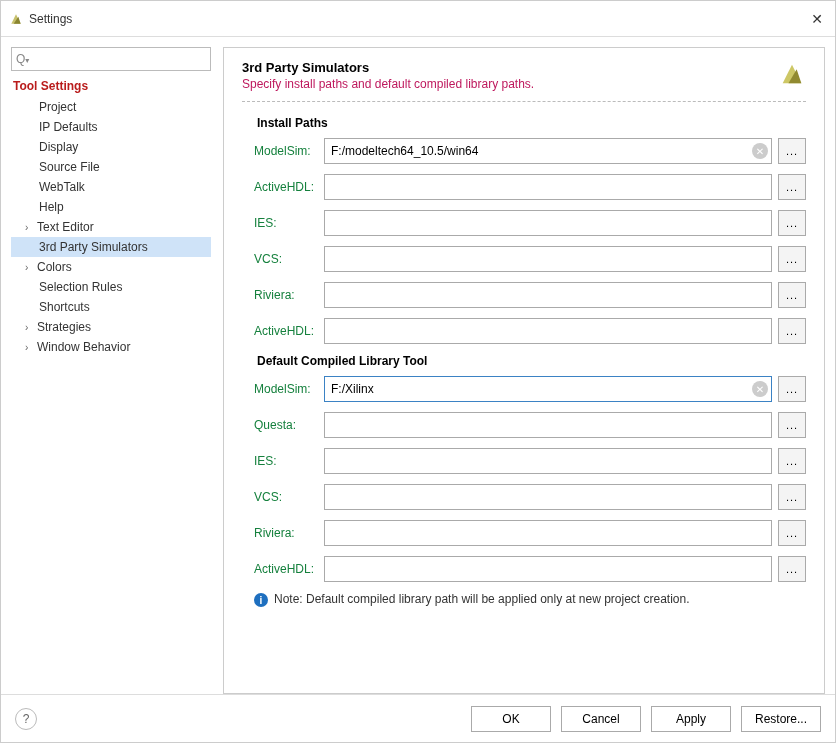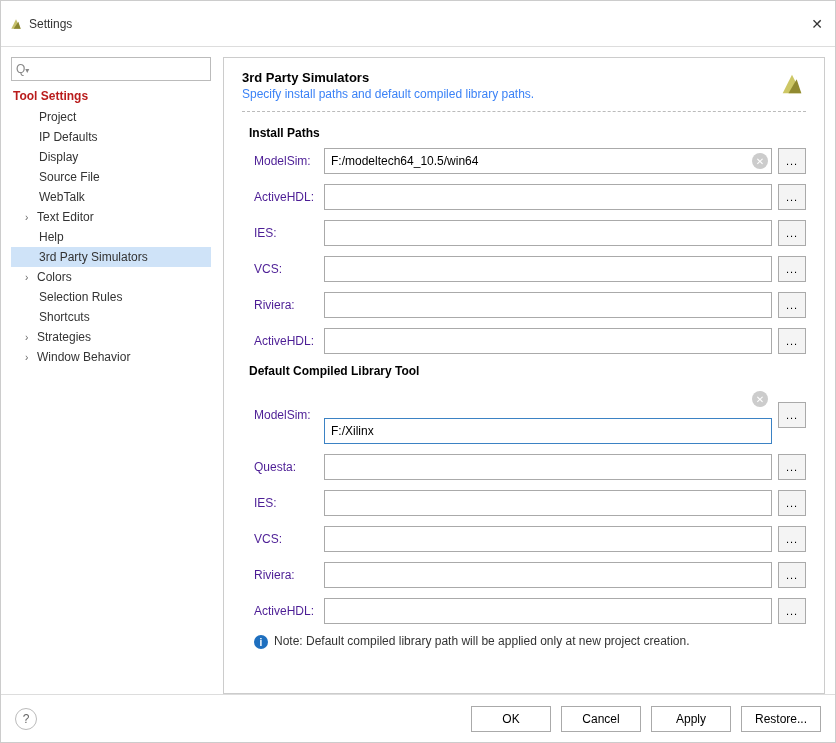--- a/index.html
+++ b/index.html
@@ -1,44 +1,44 @@
 <!DOCTYPE html>
 <html><head>
 <meta charset="utf-8">
 <style>
 * { box-sizing: border-box; margin: 0; padding: 0; font-family: "Segoe UI", Tahoma, sans-serif; font-size: 12px; }
 body { background: #fff; width: 836px; height: 743px; display: flex; flex-direction: column; border: 1px solid #ccc; }
-.titlebar { height: 46px; display: flex; align-items: center; padding: 0 8px; border-bottom: 1px solid #ddd; }
+.titlebar { height: 36px; display: flex; align-items: center; padding: 0 8px; border-bottom: 1px solid #ddd; }
 .titlebar .app-icon { width: 14px; height: 14px; margin-right: 6px; }
 .titlebar .title { flex: 1; font-size: 12px; color: #333; }
 .titlebar .close { font-size: 14px; color: #333; cursor: pointer; padding: 0 4px; }
 .main { flex: 1; display: flex; padding: 10px 10px 0 10px; gap: 12px; overflow: hidden; }
 .sidebar { width: 200px; display: flex; flex-direction: column; }
 .searchbox { position: relative; border: 1px solid #bbb; height: 24px; display: flex; align-items: center; padding: 0 4px; margin-bottom: 4px; }
 .searchbox input { border: none; outline: none; flex: 1; font-size: 12px; padding-left: 18px; }
 .searchbox .qicon { position: absolute; left: 4px; top: 4px; width: 14px; height: 14px; color: #888; }
 .tree { flex: 1; overflow: auto; }
 .tree-heading { font-weight: bold; padding: 4px 2px; color: #b91c1c; }
 .tree-item { padding: 3px 4px 3px 28px; color: #333; cursor: pointer; white-space: nowrap; }
 .tree-item.expandable { padding-left: 14px; }
 .tree-item.expandable .chev { display: inline-block; width: 10px; color: #666; margin-right: 2px; font-size: 10px; }
 .tree-item.selected { background: #cfe3f8; }
 .content { flex: 1; border: 1px solid #ccc; padding: 12px 18px; overflow: auto; }
 .content-header { display: flex; align-items: flex-start; gap: 10px; }
 .content-header .txt { flex: 1; }
 .content-title { font-weight: bold; font-size: 13px; margin-bottom: 2px; }
-.content-desc { color: #3b82f6; }
+.content-desc { color: #be185d; }
 .brand-icon { width: 28px; height: 28px; }
 .dashed-sep { border: none; border-top: 1px dashed #bbb; margin: 10px 0 14px 0; }
-.section-title { font-weight: bold; margin: 6px 0 8px 7px; }
+.section-title { font-weight: bold; margin: 6px 0 8px 15px; }
 .field-row { display: flex; align-items: center; margin-bottom: 10px; }
-.field-label { width: 82px; text-align: left; padding-left: 12px; color: #4c1d95; }
+.field-label { width: 82px; text-align: left; padding-left: 12px; color: #15803d; }
 .input-wrap { flex: 1; position: relative; }
 .input-wrap input { width: 100%; height: 26px; border: 1px solid #aaa; padding: 0 24px 0 6px; font-size: 12px; outline: none; }
-.input-wrap input.focused { border: 1px solid #3b82c4; margin-top: 32px; }
+.input-wrap input.focused { border: 1px solid #3b82c4; }
 .clear-btn { position: absolute; right: 4px; top: 5px; width: 16px; height: 16px; border-radius: 50%; background: #ccc; color: #fff; display: flex; align-items: center; justify-content: center; font-size: 10px; cursor: pointer; }
 .browse-btn { width: 28px; height: 26px; margin-left: 6px; border: 1px solid #aaa; background: #f4f4f4; cursor: pointer; display: flex; align-items: center; justify-content: center; font-size: 11px; letter-spacing: 1px; }
 .note-row { display: flex; align-items: flex-start; gap: 6px; margin: 6px 0 0 12px; color: #333; }
 .info-icon { width: 14px; height: 14px; border-radius: 50%; background: #1e6fbf; color: #fff; display: flex; align-items: center; justify-content: center; font-size: 10px; font-weight: bold; flex-shrink: 0; margin-top: 1px; }
 .footer { height: 48px; border-top: 1px solid #ddd; display: flex; align-items: center; padding: 0 14px; gap: 10px; }
 .footer .help-btn { width: 22px; height: 22px; border: 1px solid #bbb; border-radius: 50%; display: flex; align-items: center; justify-content: center; color: #666; cursor: pointer; }
 .footer .spacer { flex: 1; }
 .footer .btn { min-width: 80px; height: 26px; border: 1px solid #aaa; background: #fff; cursor: pointer; font-size: 12px; padding: 0 10px; }
 </style>
 </head>
@@ -60,22 +60,22 @@
       <input type="text" placeholder="" style="">
     </div>
     <div class="tree">
       <div class="tree-heading">Tool Settings</div>
       <div id="tree-items">
           <div class="tree-item"><span>Project</span></div>
           <div class="tree-item"><span>IP Defaults</span></div>
           <div class="tree-item"><span>Display</span></div>
           <div class="tree-item"><span>Source File</span></div>
           <div class="tree-item"><span>WebTalk</span></div>
+          <div class="tree-item"><span>Help</span></div>
           <div class="tree-item expandable"><span class="chev">›</span><span>Text Editor</span></div>
-          <div class="tree-item"><span>Help</span></div>
           <div class="tree-item selected"><span>3rd Party Simulators</span></div>
           <div class="tree-item expandable"><span class="chev">›</span><span>Colors</span></div>
           <div class="tree-item"><span>Selection Rules</span></div>
           <div class="tree-item"><span>Shortcuts</span></div>
           <div class="tree-item expandable"><span class="chev">›</span><span>Strategies</span></div>
           <div class="tree-item expandable"><span class="chev">›</span><span>Window Behavior</span></div>
         </div>
     </div>
   </div>
 

